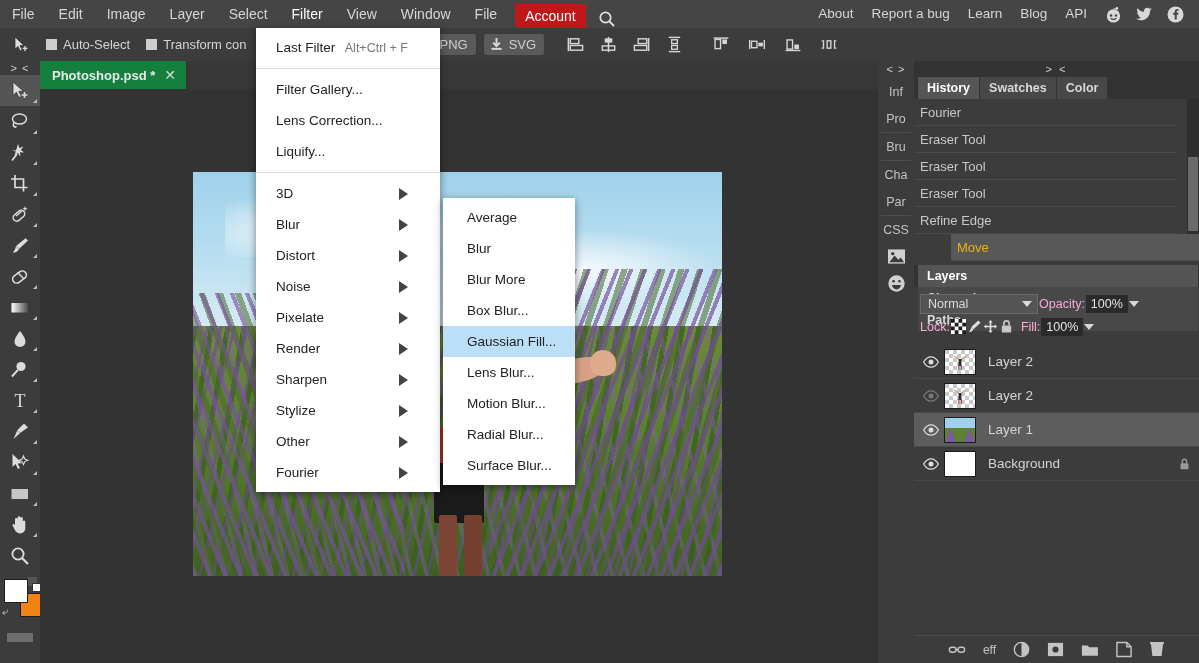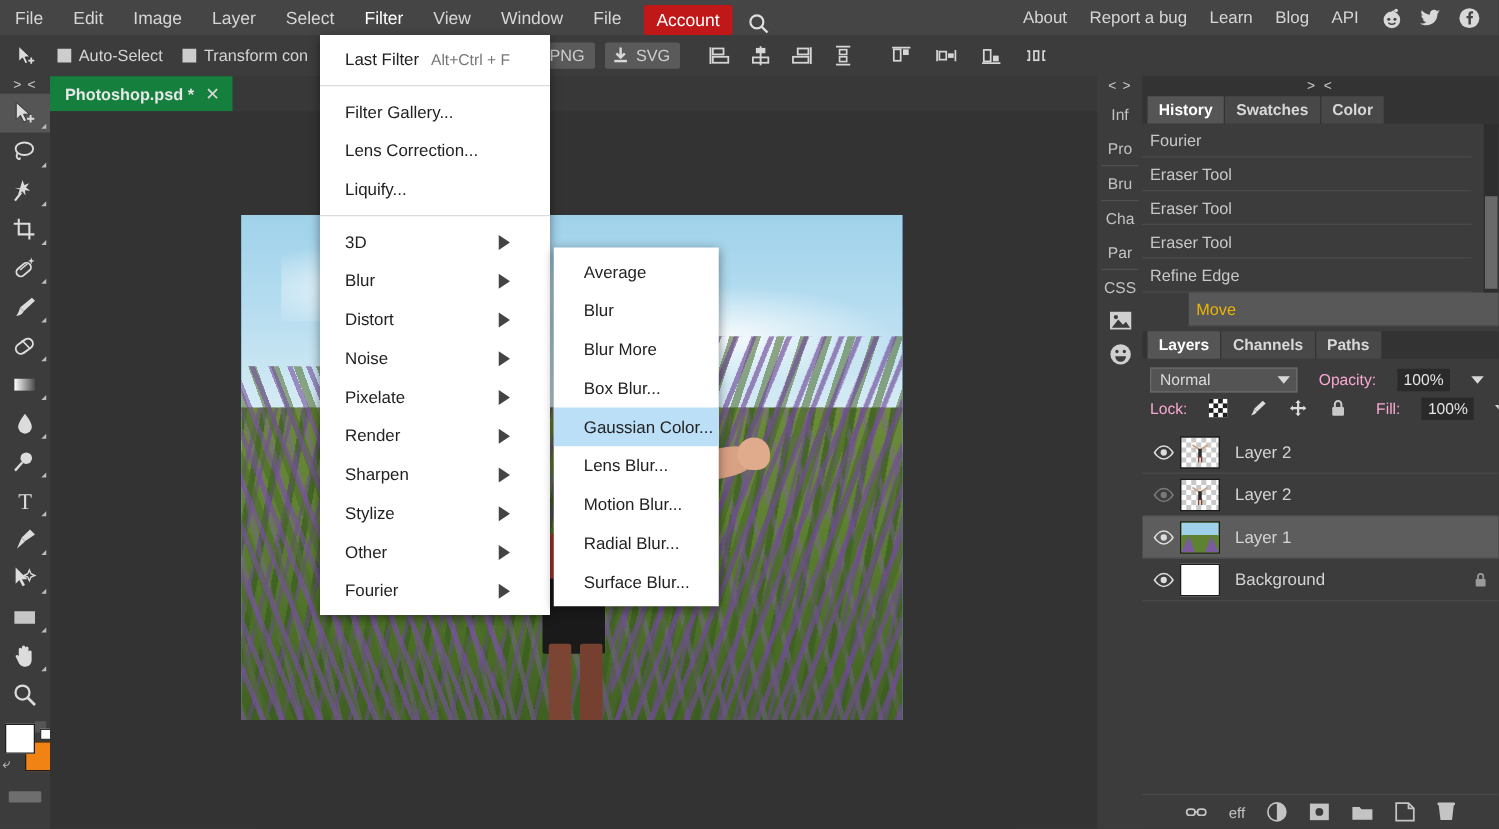--- a/index.html
+++ b/index.html
@@ -196,21 +196,21 @@
     height: 27px; line-height: 27px; padding-left: 6px; color: #c8c8c8; font-size: 13px;
     border-bottom: 1px solid #4a4a4a; margin-right: 22px;
   }
   .hist-row.sel { background: #585858; color: #eab308; margin-right: 0; margin-left: 37px; }
   .hist-scroll {
     position: absolute; right: 0; width: 12px; background: #2e2e2e;
   }
   .hist-thumb { position: absolute; right: 1px; width: 10px; background: #6a6a6a; }
 
   .layer-ctrl { padding: 5px 6px 4px 6px; }
-  .ctrl-line { display: flex; align-items: center; gap: 17px; height: 23px; }
+  .ctrl-line { display: flex; align-items: center; gap: 1px; height: 23px; }
   .blendsel {
     width: 118px; height: 20px; background: #545454; color: #dadada;
     font-size: 12.5px; display: flex; align-items: center; justify-content: space-between;
     padding: 0 5px 0 7px; border: 1px solid #6a6a6a;
   }
   .caret-d { width: 0; height: 0; border-left: 5px solid transparent; border-right: 5px solid transparent; border-top: 6px solid #d8d8d8; }
   .ctrl-lbl { color: #f9a8d4; font-size: 12.5px; }
   .valbox { background: #2a2a2a; color: #e4e4e4; font-size: 12.5px; padding: 2px 5px; }
   .lock-ico { display: flex; align-items: center; }
 
@@ -592,21 +592,21 @@
       <span>Fourier</span>
       <span class="arrow-r"></span>
     </div>
   </div>
 
   <div class="blursub">
     <div class="bs-row">Average</div>
     <div class="bs-row">Blur</div>
     <div class="bs-row">Blur More</div>
     <div class="bs-row">Box Blur...</div>
-    <div class="bs-row hl">Gaussian Color...</div>
+    <div class="bs-row hl">Gaussian Fill...</div>
     <div class="bs-row">Lens Blur...</div>
     <div class="bs-row">Motion Blur...</div>
     <div class="bs-row">Radial Blur...</div>
     <div class="bs-row">Surface Blur...</div>
   </div>
 
   <div class="minibar">
     <div class="mini-collapse">&lt; &gt;</div>
     <div class="mini-item">Inf</div>
     <div class="mini-item">Pro</div>
@@ -649,21 +649,21 @@
       <div class="hist-row">Eraser Tool</div>
       <div class="hist-row">Eraser Tool</div>
       <div class="hist-row">Eraser Tool</div>
       <div class="hist-row">Refine Edge</div>
       <div class="hist-row sel">Move</div>
       <div class="hist-scroll" style="top:0; height:135px;">
         <div class="hist-thumb" style="top:58px; height:74px;"></div>
       </div>
     </div>
 
-    <div class="tabrow" style="margin-top:4px;">
+    <div class="tabrow" style="margin-top:4px;flex-direction:column;">
       <div class="ptab sel">Layers</div>
       <div class="ptab">Channels</div>
       <div class="ptab">Paths</div>
     </div>
 
     <div class="layer-ctrl">
       <div class="ctrl-line">
         <div class="blendsel">
           <span>Normal</span>
           <span class="caret-d"></span>

